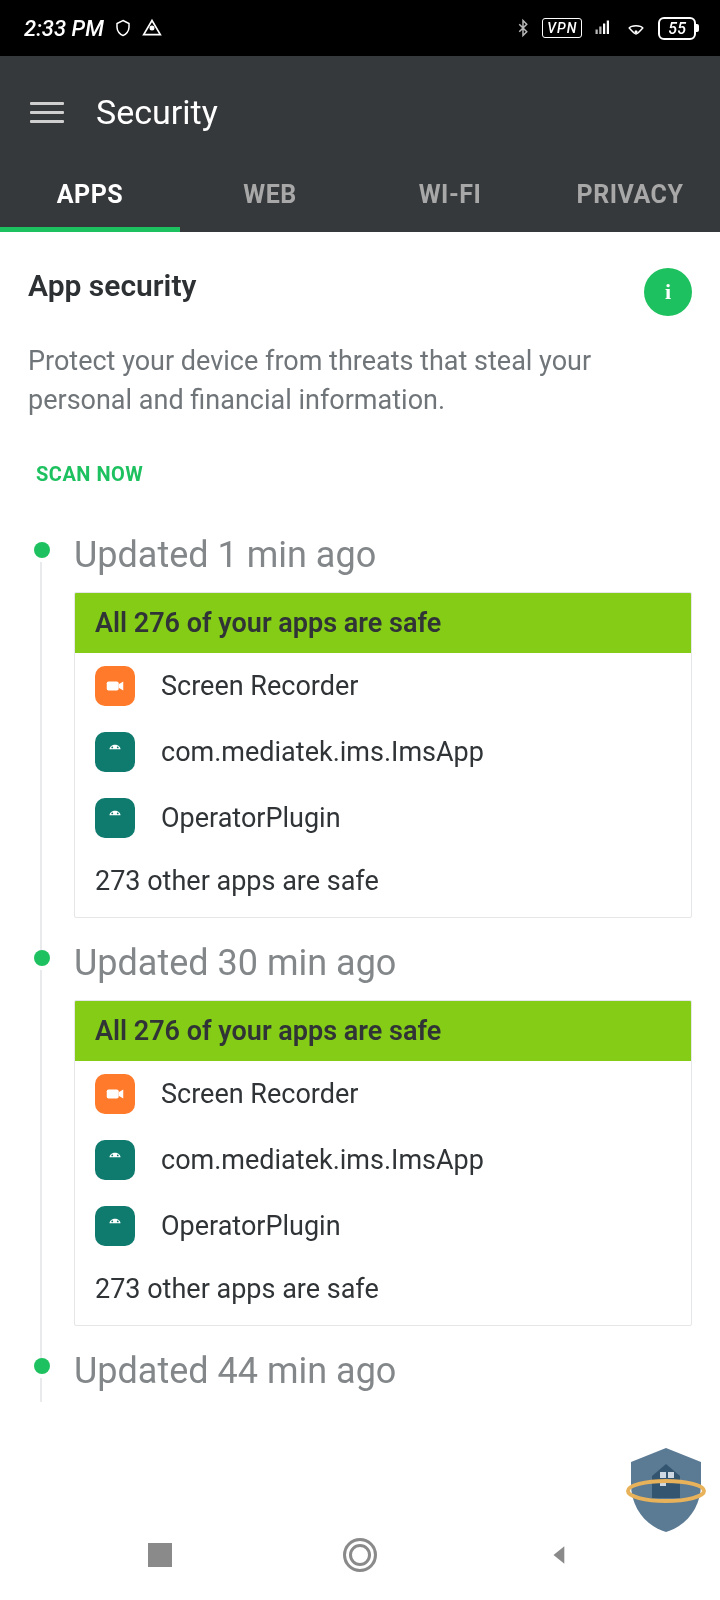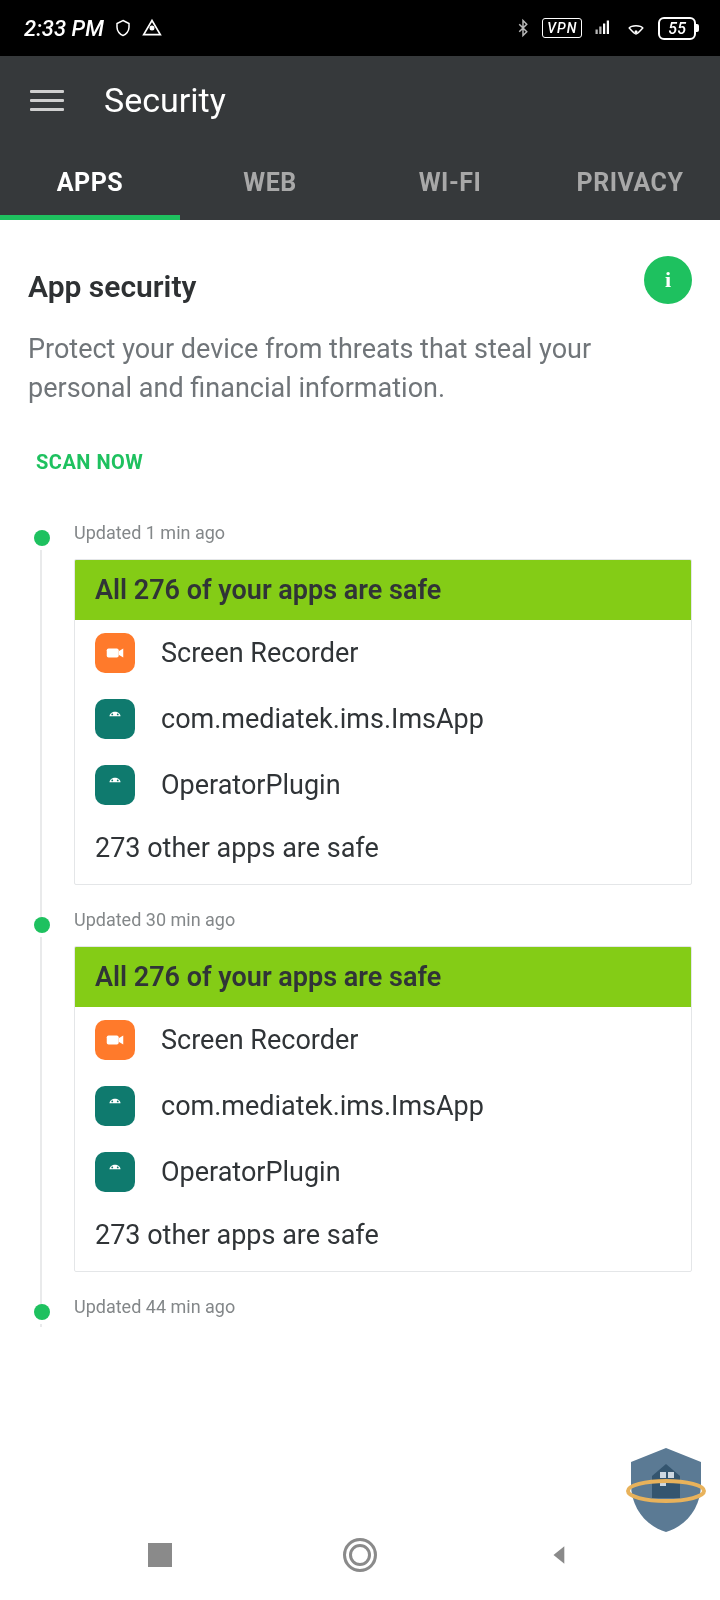--- a/index.html
+++ b/index.html
@@ -24,22 +24,22 @@
     .battery-box { border: 2px solid #fff; border-radius: 6px; font-size: 16px; padding: 0px 8px; position: relative; }
     .battery-box::after { content:""; position:absolute; right:-5px; top:50%; transform:translateY(-50%); width:3px; height:8px; background:#fff; border-radius:0 2px 2px 0;}
 
     .app-header {
       background: #36393b;
       color: #fff;
     }
     .title-row {
       display: flex;
       align-items: center;
-      padding: 24px 28px 30px 30px;
-      gap: 40px;
+      padding: 36px 28px 30px 30px;
+      gap: 32px;
     }
     .hamburger { display: flex; flex-direction: column; gap: 6px; cursor: pointer; }
     .hamburger span { width: 34px; height: 3px; background: #cfcfcf; border-radius: 1px; }
     .page-title { font-size: 34px; font-weight: 400; color:#fff; }
 
     .tabs { display: flex; }
     .tab {
       flex: 1;
       text-align: center;
       padding: 18px 0 18px 0;
@@ -52,21 +52,21 @@
     }
     .tab.active { color: #fff; border-bottom: 5px solid #1ec15f; }
 
     .content {
       background: #fff;
       height: calc(1600px - 56px - 200px - 90px);
       overflow-y: hidden;
       padding: 36px 28px 0 28px;
       position: relative;
     }
-    .section-head-row { display:flex; align-items:flex-end; justify-content:space-between; }
+    .section-head-row { display:flex; align-items:flex-start; justify-content:space-between; }
     .section-title { font-size: 30px; font-weight: 600; color: #2e3133; }
     .info-btn {
       width: 48px; height: 48px; border-radius: 50%; background: #1ec15f;
       color: #fff; display:flex; align-items:center; justify-content:center;
       font-family: Georgia, serif; font-size: 22px; font-weight: bold;
       cursor:pointer;
     }
     .section-desc { font-size: 27px; color: #707579; margin-top: 26px; line-height: 1.45; }
     .scan-btn {
       display: inline-block;
@@ -79,21 +79,21 @@
       cursor: pointer;
     }
 
     .timeline { margin-top: 48px; padding-left: 6px; }
     .t-item { position: relative; padding-left: 40px; padding-bottom: 24px; }
     .t-item::before {
       content:""; position:absolute; left:6px; top:28px; bottom:-10px; width:2px; background:#e9eaeb;
     }
     .t-item:last-child::before { display:block; }
     .t-dot { position:absolute; left:0; top:8px; width:16px; height:16px; border-radius:50%; background:#1ec15f; }
-    .t-time { font-size: 18px; color:#838789; margin-bottom: 16px; }
+    .t-time { font-size: 36px; color:#838789; margin-bottom: 16px; }
     .card {
       border:1px solid #e4e6e8; border-radius: 2px; overflow:hidden;
     }
     .card-head {
       background:#84cc16; padding: 14px 20px; font-size: 27px; font-weight:600; color:#303437;
     }
     .card-row {
       display:flex; align-items:center; gap: 26px; padding: 13px 20px; font-size: 27px; color:#303437;
     }
     .card-sum { padding: 14px 20px 20px 20px; font-size: 27px; color:#303437; }

